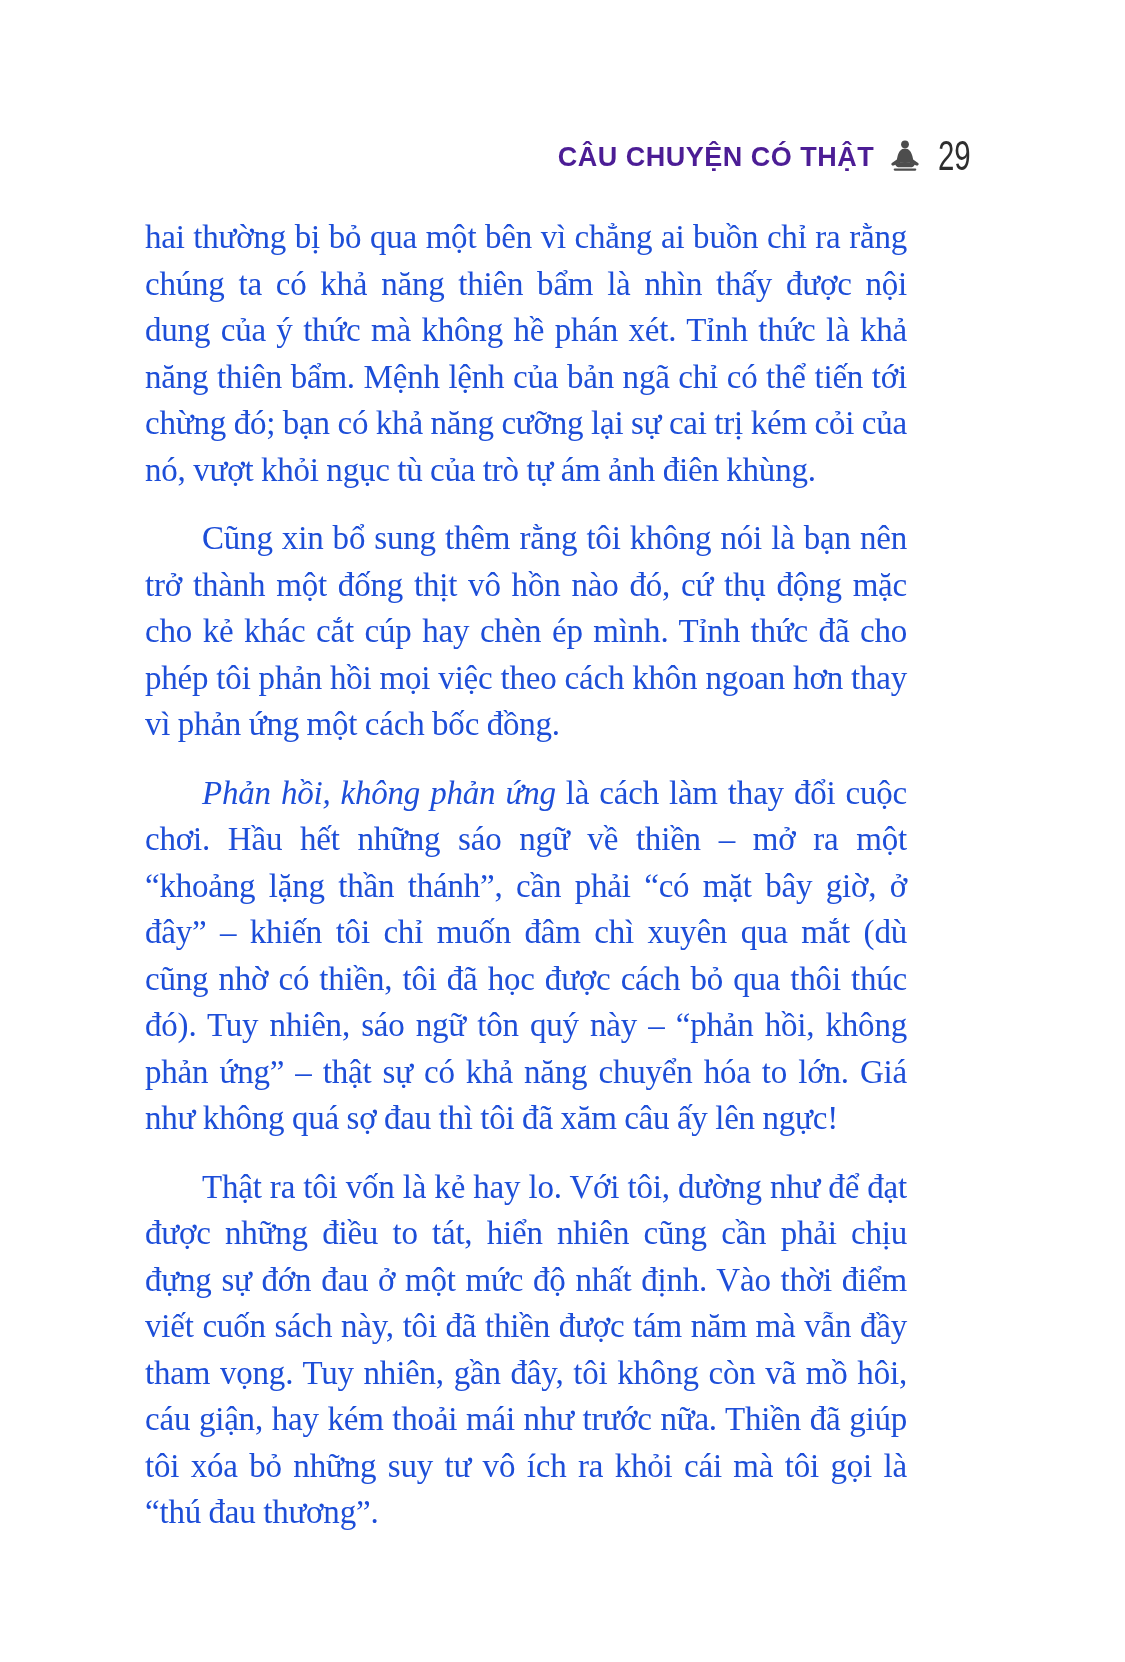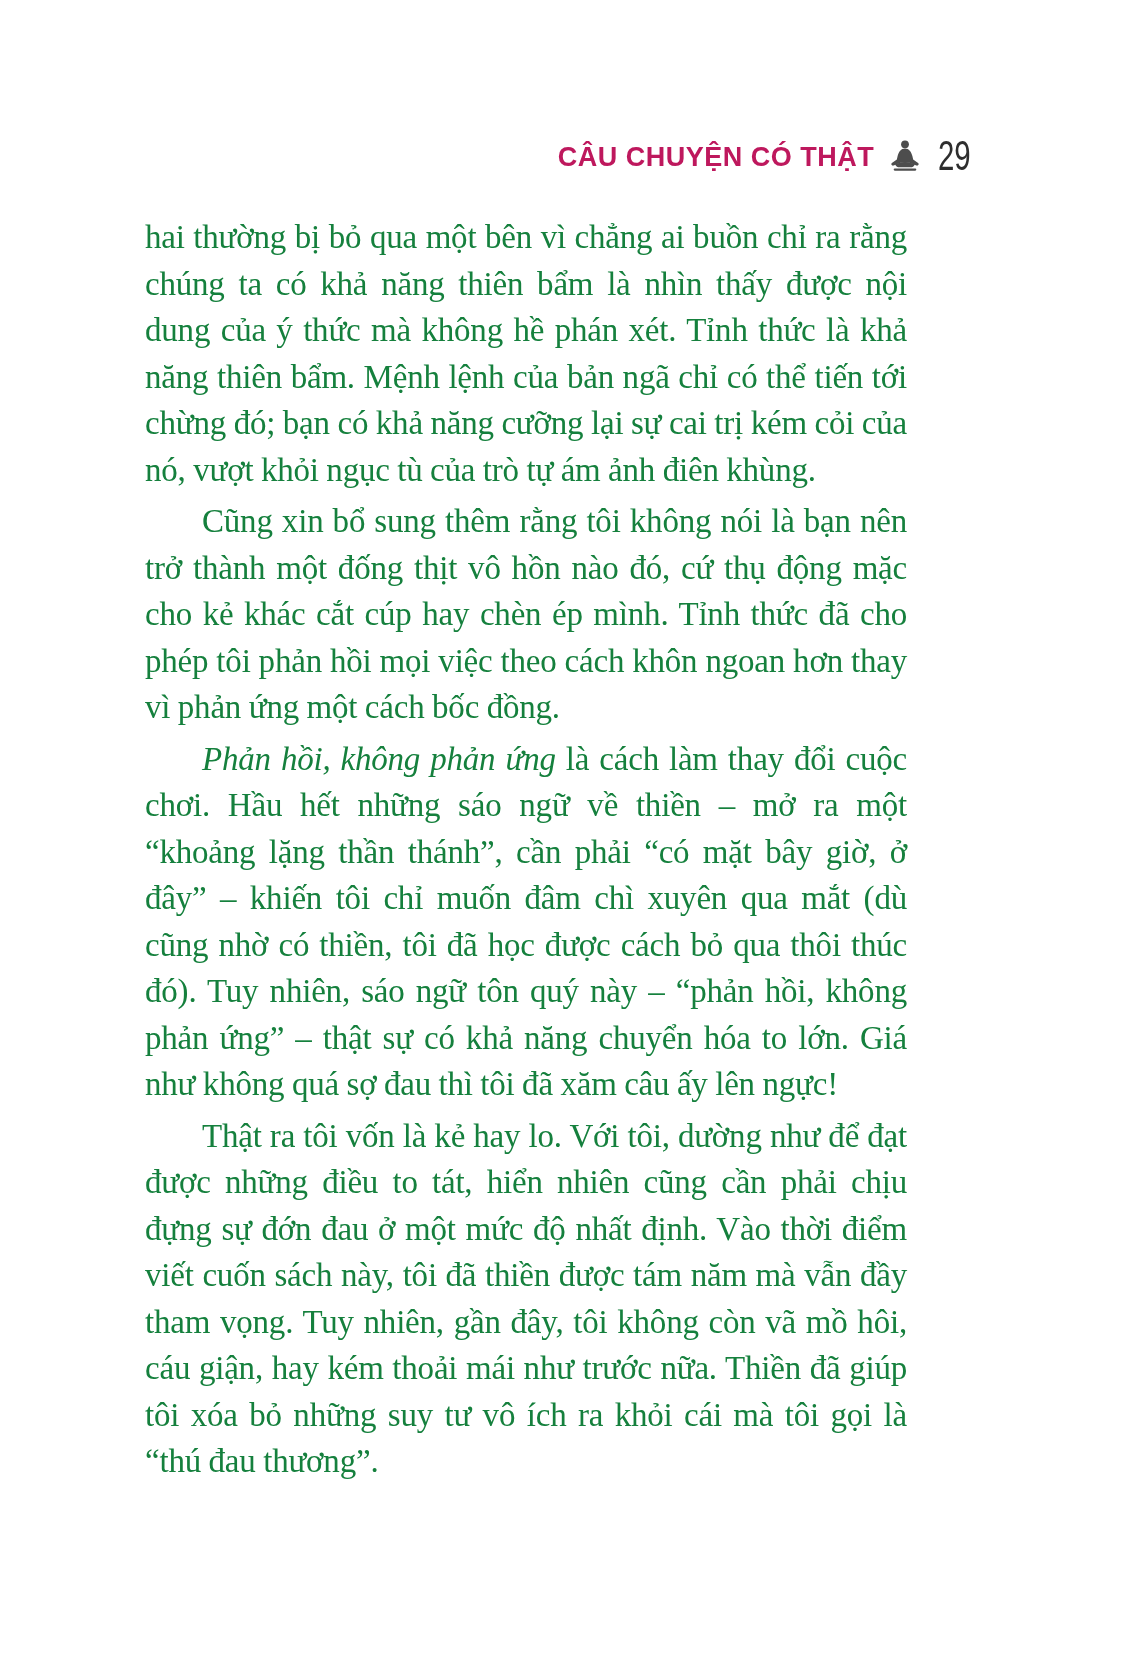--- a/index.html
+++ b/index.html
@@ -23,21 +23,21 @@
     height: 52px;
     display: flex;
     align-items: center;
     gap: 14px;
   }
   .header-title {
     font-family: "Liberation Sans", sans-serif;
     font-weight: bold;
     font-size: 27px;
     letter-spacing: 0.5px;
-    color: #be185d;
+    color: #4c1d95;
     white-space: nowrap;
     transform: translateY(1px);
   }
   .header-icon {
     display: inline-block;
     width: 34px;
     height: 40px;
     line-height: 0;
   }
   .header-icon svg {
@@ -58,31 +58,31 @@
     margin-left: 2px;
   }
   .text-block {
     position: absolute;
     left: 145px;
     top: 214px;
     width: 762px;
     font-family: "Liberation Serif", serif;
     font-size: 33px;
     line-height: 46.5px;
-    color: #15803d;
+    color: #1d4ed8;
     text-align: justify;
     letter-spacing: -0.2px;
     word-spacing: -0.5px;
   }
   .text-block p {
     margin: 0;
     padding: 0;
   }
   .text-block p + p {
-    margin-top: 5px;
+    margin-top: 22px;
   }
   .text-block p.indent {
     text-indent: 57px;
   }
   .text-block em {
   }
 </style>
 </head>
 <body>
 

